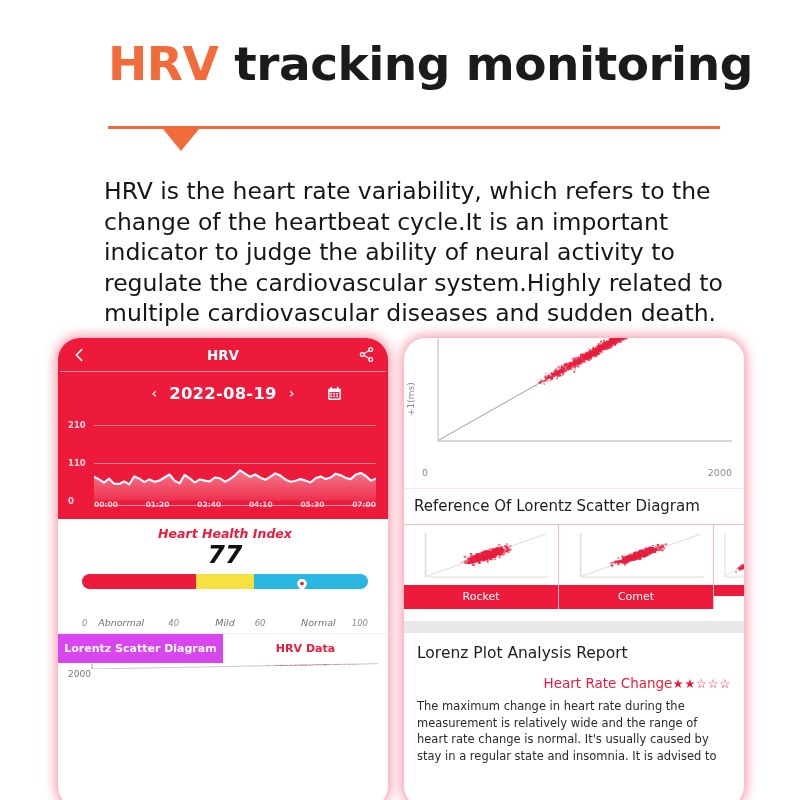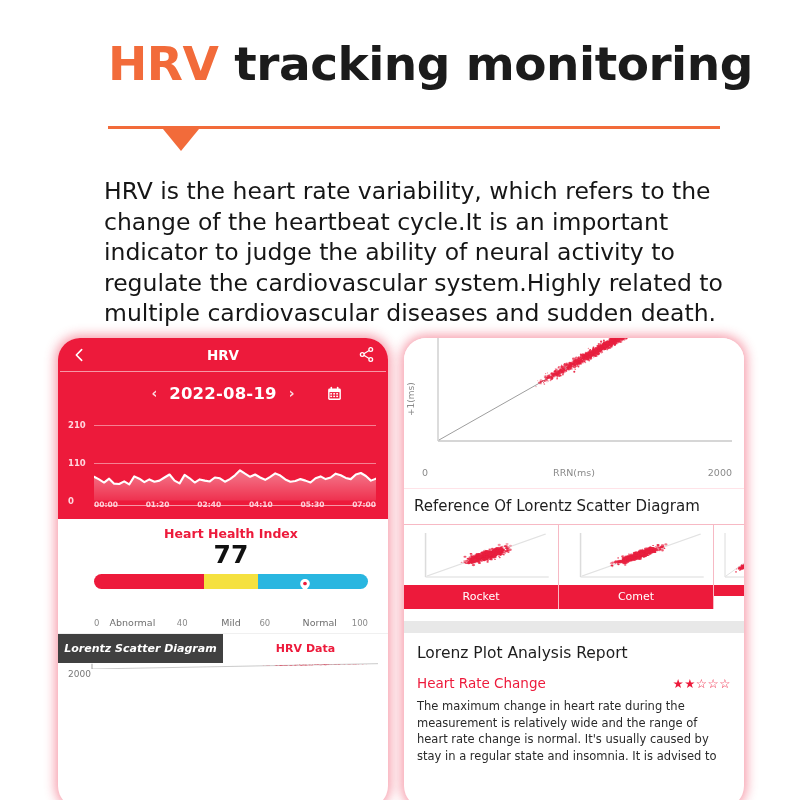--- a/index.html
+++ b/index.html
@@ -74,21 +74,21 @@
   .gridline { position:absolute; left:36px; right:12px; height:1px; background:rgba(255,255,255,.45); }
   .xaxis { position:absolute; left:36px; right:12px; bottom:13px; height:1px; background:rgba(255,255,255,.55);}
   .xlabels {
     position:absolute; left:36px; right:12px; bottom:6px; height:13px;
     display:flex; justify-content:space-between;
     color:#ffd0d9; font-size:7.5px; font-weight:bold;
   }
   .spark { position:absolute; left:36px; right:12px; top:6px; bottom:14px; }
 
   
-  .hhi { background:#fff; padding:7px 0 5px 16px; }
+  .hhi { background:#fff; padding:7px 0 5px 4px;font-style:italic; }
   .hhi-title { text-align:center; color:#ED1A3B; font-size:12.5px; font-weight:bold; }
   .hhi-value { text-align:center; color:#111; font-size:25px; font-weight:bold; line-height:1.15; }
   .hhi-bar-wrap { margin:4px 20px 0 20px; }
   .hhi-bar {
     height:15px; border-radius:8px; position:relative;
     background:linear-gradient(to right,
       #ED1A3B 0%, #ED1A3B 40%,
       #F5E13F 40%, #F5E13F 60%,
       #29B6E0 60%, #29B6E0 100%);
   }
@@ -108,21 +108,21 @@
   .s60 { width:10%; }
   .sNo { width:20%; text-align:right; font-size:9.5px; color:#6f6f6f;margin-top:26px;}
   .s100 { width:12%; text-align:right; }
 
   
   .lp-tabs { display:flex; background:#fff; border-top:1px solid #f0f0f0; }
   .tab {
     flex:1; text-align:center; padding:8px 0;
     font-size:11px; color:#ED1A3B; font-weight:bold;
   }
-  .tab.active { background:#404040; color:#fff;font-style:italic; }
+  .tab.active { background:#d946ef; color:#fff; }
 
   .lp-bottom { background:#fff; flex:1; position:relative; padding-top:6px; }
   .lp-bottom .bl { position:absolute; left:10px; top:6px; font-size:9px; color:#777; }
   .lp-scatter { position:absolute; left:0; top:0; width:100%; height:100%; }
 
   
   .rp-scatter-card { background:#fff; height:150px; position:relative; }
   .rp-ylab {
     position:absolute; left:2px; top:4px;
     transform:rotate(-90deg); transform-origin:left top;
@@ -142,21 +142,21 @@
   .ref-thumb { height:60px; position:relative; background:#fff; }
   .ref-label {
     background:#ED1A3B; color:#fff; font-size:11px;
     text-align:center; padding:5px 0 6px 0;
   }
   .rp-spacer { height:12px; background:#fff; }
   .rp-greybar { height:12px; background:#e8e8e8; }
   .rp-report { background:#fff; padding:11px 13px 0 13px; }
   .rp-report-title { font-size:15.5px; color:#1d1d1d; }
   .rp-sub-row {
-    display:flex; align-items:center; justify-content:space-between;
+    display:flex; align-items:center; justify-content:flex-end;
     margin-top:13px;
   }
   .rp-sub { color:#ED1A3B; font-size:13.5px; }
   .stars { font-size:12.5px; letter-spacing:0.5px; color:#ED1A3B; }
   .rp-body {
     margin-top:7px; font-size:11.5px; line-height:16.5px;
     color:#2a2a2a;
   }
 </style>
 </head>
@@ -1959,21 +1959,20 @@
           <circle cx="165.0" cy="32.3" r="0.50" opacity="0.43"></circle>
           <circle cx="202.0" cy="6.9" r="0.45" opacity="0.40"></circle>
           <circle cx="200.3" cy="8.0" r="1.00" opacity="0.94"></circle>
           <circle cx="155.1" cy="33.7" r="1.14" opacity="0.42"></circle>
           <circle cx="192.6" cy="16.0" r="0.57" opacity="0.92"></circle>
           <circle cx="207.0" cy="8.0" r="1.05" opacity="0.88"></circle>
           <circle cx="198.3" cy="11.5" r="0.58" opacity="0.79"></circle>
         </g>
     </svg>
     <div class="rp-x0">0</div>
-    <div class="rp-xlab">RRN(ms)</div>
     <div class="rp-x2000">2000</div>
   </div>
 
   <div class="rp-ref-title">Reference Of Lorentz Scatter Diagram</div>
 
   <div class="rp-ref-row">
     <div class="ref-card">
       <div class="ref-thumb">
         <svg width="100%" height="60" viewBox="0 0 100 60" preserveAspectRatio="none">
           <line x1="14" y1="8" x2="14" y2="52" stroke="#dcdcdc" stroke-width="1"></line>

